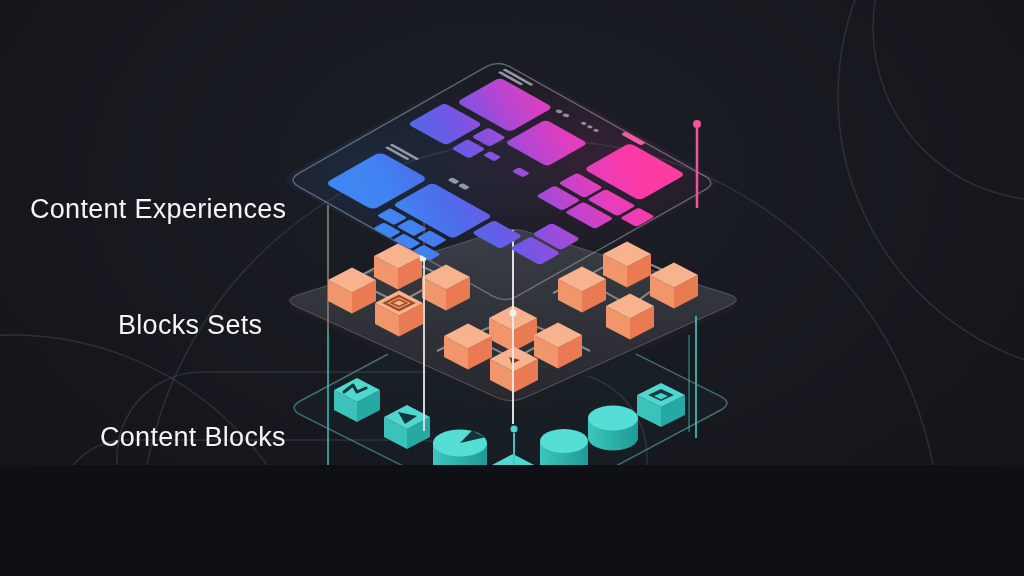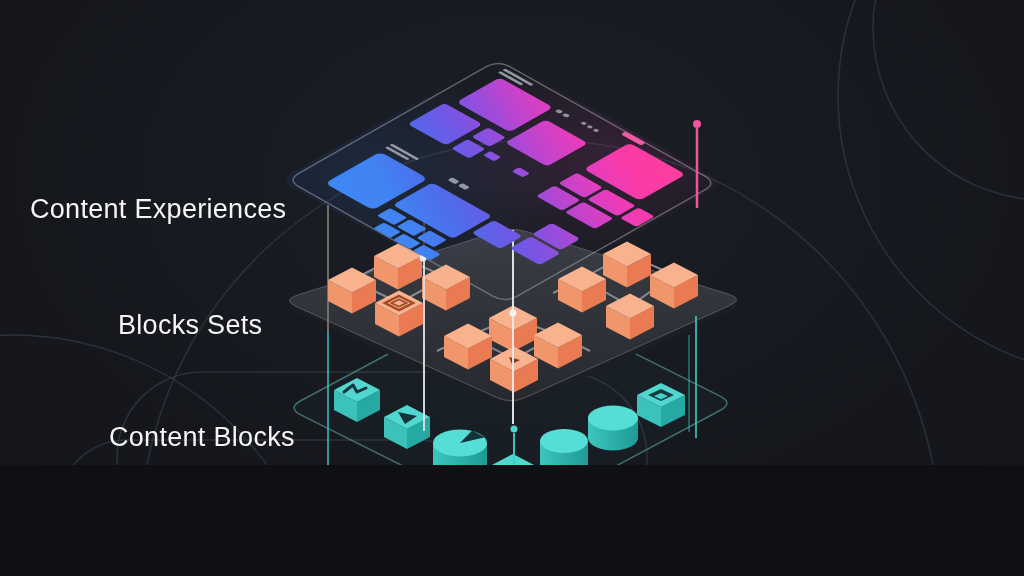--- a/index.html
+++ b/index.html
@@ -184,14 +184,14 @@
       <div class="cdot" style="left: 108px; top: 20px; width: 7px; height: 6px; border-radius: 50px;"></div>
       <div class="cdot" style="left: 118px; top: 20px; width: 7px; height: 6px; border-radius: 50px;"></div>
       <div class="cdot" style="left: 142px; top: 18px; width: 6px; height: 5px; border-radius: 50px;"></div>
       <div class="cdot" style="left: 151px; top: 18px; width: 6px; height: 5px; border-radius: 50px;"></div>
       <div class="cdot" style="left: 160px; top: 18px; width: 6px; height: 5px; border-radius: 50px;"></div>
       <div class="pinkbar" style="left: 186px; top: 0px; width: 30px; height: 7px; border-radius: 4px; background: rgb(245, 88, 166);"></div>
     </div>
 
   <div class="layer-label" style="left:30px;top:194px">Content Experiences</div>
   <div class="layer-label" style="left:118px;top:310px">Blocks Sets</div>
-  <div class="layer-label" style="left:109px;top:422px">Content Blocks</div>
+  <div class="layer-label" style="left:100px;top:422px">Content Blocks</div>
 </div>
 
 </body></html>

